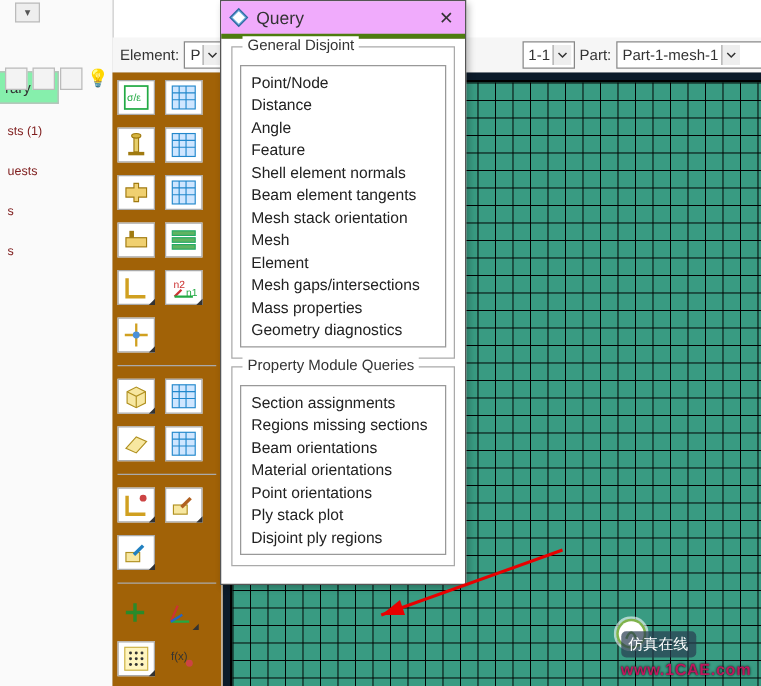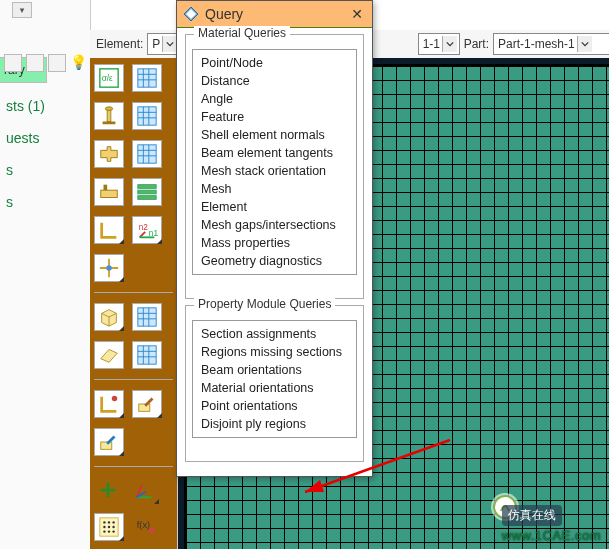--- a/index.html
+++ b/index.html
@@ -58,22 +58,22 @@
     color: #e8a500;
     font-size: 14px;
     line-height: 16px;
     text-align: center;
   }
   .left-tree {
     position: absolute;
     left: 6px;
     top: 90px;
     width: 80px;
-    font-size: 14px;
-    color: #15803d;
+    font-size: 10px;
+    color: #7f1d1d;
     line-height: 20px;
   }
   .left-tree .item {
     padding: 6px 0;
     white-space: nowrap;
     overflow: hidden;
   }
   .left-tree .bold { font-weight: 600; }
 
   .topbar {
@@ -176,22 +176,22 @@
     box-shadow: 2px 2px 6px rgba(0,0,0,0.3);
     z-index: 50;
     padding-bottom: 8px;
   }
   .popup .titlebar {
     display: flex;
     align-items: center;
     justify-content: flex-start;
     height: 26px;
     padding: 0 6px;
-    border-bottom: 1px solid #4d7c0f;
-    background:#fdba74;
+    border-bottom: 4px solid #4d7c0f;
+    background:#f0abfc;
   }
   .popup .ti {
     width:16px; height:16px; margin-right:6px;
     display:flex; align-items:center; justify-content:center;
   }
   .popup .title {
     font-size: 14px;
     color: #333;
   }
   .popup .closebtn {
@@ -212,21 +212,21 @@
     position: absolute;
     top: -9px;
     left: 8px;
     background: #fff;
     padding: 0 4px;
     font-size: 12px;
     color:#333;
   }
   .popup .listbox {
     border: 1px solid #999;
-    margin: 8px 4px 15px 4px;
+    margin: 8px 4px 0 4px;
     padding: 4px 0;
     max-height: 260px;
     overflow: hidden;
   }
   .popup .listitem {
     padding: 2px 8px;
     font-size: 12.5px;
     color:#222;
     white-space: nowrap;
   }
@@ -251,21 +251,21 @@
     font-size:12px;
   }
   .wm-pill {
     display:inline-block;
     background:rgba(40,60,80,0.7);
     border-radius:4px;
     padding:2px 6px;
     margin-bottom:2px;
     font-size:12px;
   }
-  .wm-link { color:#15803d; font-weight:normal; letter-spacing:0.5px; text-shadow:0 0 2px #000; font-size:13px; }
+  .wm-link { color:#be185d; font-weight:bold; letter-spacing:0.5px; text-shadow:0 0 2px #000; font-size:13px; }
   .wm-logo {
     position:absolute;
     right:90px; bottom:28px;
     width:28px; height:28px;
     background:radial-gradient(circle,#7fb34c 0%,#7fb34c 60%, rgba(0,0,0,0) 62%);
     border-radius:50%;
     z-index:55;
     display:flex; align-items:center; justify-content:center;
     box-shadow:0 0 0 2px rgba(255,255,255,0.6) inset;
   }
@@ -522,21 +522,21 @@
       <svg width="16" height="16" viewBox="0 0 16 16">
           <path d="M8 1 L15 8 L8 15 L1 8 Z" fill="#6aa9d9" stroke="#2d6aa0"></path>
           <path d="M8 3 L13 8 L8 13 L3 8 Z" fill="#fff"></path>
         </svg>
     </span>
     <span class="title">Query</span>
     <span class="closebtn">✕</span>
   </div>
 
   <div class="group">
-    <span class="grouptitle">Material Queries</span>
+    <span class="grouptitle">General Disjoint</span>
     <div class="listbox">
       <div class="listitem">Point/Node</div>
       <div class="listitem">Distance</div>
       <div class="listitem">Angle</div>
       <div class="listitem">Feature</div>
       <div class="listitem">Shell element normals</div>
       <div class="listitem">Beam element tangents</div>
       <div class="listitem">Mesh stack orientation</div>
       <div class="listitem">Mesh</div>
       <div class="listitem">Element</div>
@@ -547,20 +547,21 @@
   </div>
 
   <div class="group">
     <span class="grouptitle">Property Module Queries</span>
     <div class="listbox">
       <div class="listitem">Section assignments</div>
       <div class="listitem">Regions missing sections</div>
       <div class="listitem">Beam orientations</div>
       <div class="listitem">Material orientations</div>
       <div class="listitem">Point orientations</div>
+      <div class="listitem highlight">Ply stack plot</div>
       <div class="listitem">Disjoint ply regions</div>
     </div>
   </div>
 </div>
 
 <svg class="arrow" style="left:280px; top:430px; width:180px; height:80px;" viewBox="0 0 180 80">
   <line x1="170" y1="10" x2="25" y2="62"></line>
   <polygon points="25,62 40,50 44,62"></polygon>
 </svg>
 

